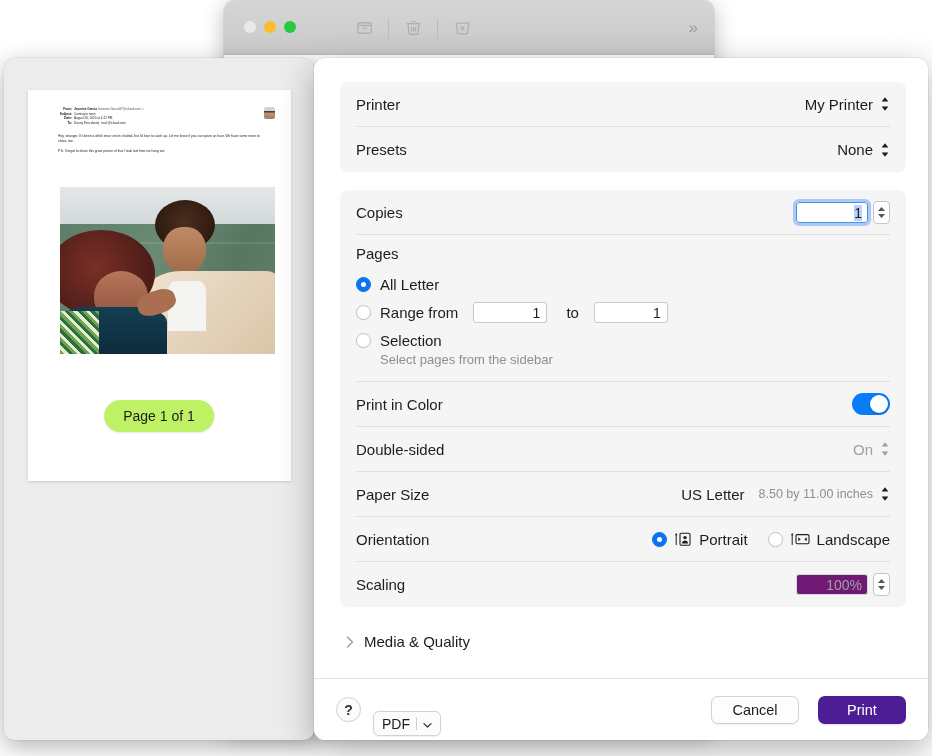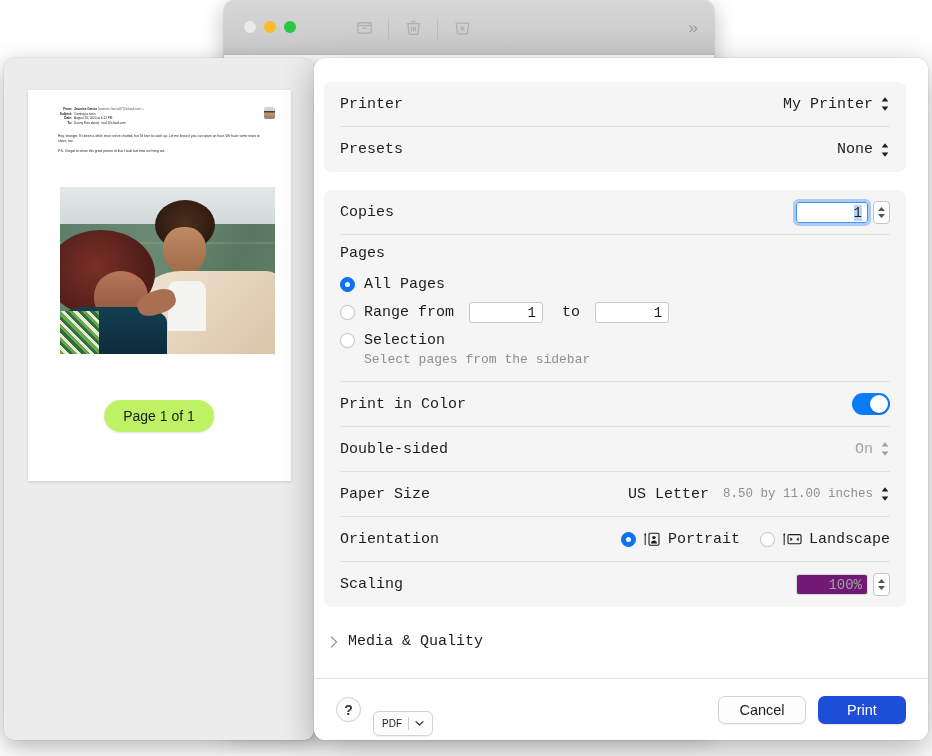--- a/index.html
+++ b/index.html
@@ -140,21 +140,21 @@
   .print-dialog {
     position: absolute;
     left: 314px; top: 58px;
     width: 614px; height: 682px;
     background: #ffffff;
     border-radius: 11px;
     box-shadow: 0 10px 34px rgba(0,0,0,0.30), 0 0 0 0.5px rgba(0,0,0,0.10);
     display: flex; flex-direction: column;
     overflow: hidden;
   }
-  .dialog-scroll { flex: 1; padding: 24px 22px 0 10px; overflow: hidden; font-family: Liberation Mono, monospace; }
+  .dialog-scroll { flex: 1; padding: 24px 22px 0 26px; overflow: hidden; }
 
   .group {
     background: #f5f5f5;
     border-radius: 8px;
     padding: 0 16px;
     margin-bottom: 18px;
   }
   .row {
     display: flex; align-items: center;
     min-height: 45px;
@@ -277,39 +277,40 @@
     width: 25px; height: 25px; border-radius: 50%;
     background: #fcfcfc; border: 0.5px solid #d2d2d2;
     display:flex; align-items:center; justify-content:center;
     font-size: 14px; color: #333; font-weight: 600;
     box-shadow: 0 0.5px 1px rgba(0,0,0,0.06);
   }
   .pdf-btn {
     height: 25px; border-radius: 6px;
     background: #fcfcfc; border: 0.5px solid #d2d2d2;
     display:flex; align-items:center; gap:6px;
-    padding: 0 8px; font-size: 10px; color:#1d1d1f;
+    padding: 0 8px; font-size: 14px; color:#1d1d1f;
     box-shadow: 0 0.5px 1px rgba(0,0,0,0.06);
     margin-top: 28px;
   }
   .pdf-sep { width:1px; height:13px; background:#cfcfcf; }
   .spacer { flex: 1; }
   .btn {
     height: 28px; min-width: 88px;
     border-radius: 7px;
     display:flex; align-items:center; justify-content:center;
     font-size: 14.5px;
   }
   .btn.secondary {
     background:#fdfdfd; border:0.5px solid #d2d2d2; color:#1d1d1f;
     box-shadow: 0 0.5px 1px rgba(0,0,0,0.06);
   }
   .btn.primary {
-    background:#1d4ed8; color:#ffffff;
+    background:#4c1d95; color:#ffffff;
     box-shadow: 0 0.5px 1px rgba(0,0,0,0.12);
+    margin-left: 7px;
   }
 </style>
 </head>
 <body>
 
 <div id="root">
 
   <div class="mail-window">
     <div class="mail-toolbar">
       <div class="traffic">
@@ -442,21 +443,21 @@
                 </svg>
             </span>
           </span>
         </div>
 
         <div class="pages-block">
           <div class="pages-title">Pages</div>
 
           <div class="radio-line">
             <span class="radio on"></span>
-            <span class="radio-label">All Pages</span>
+            <span class="radio-label">All Letter</span>
           </div>
 
           <div class="radio-line">
             <span class="radio"></span>
             <span class="radio-label">Range from</span>
             <span class="range-field">1</span>
             <span class="to-word">to</span>
             <span class="range-field" style="margin-left:0">1</span>
           </div>
 

